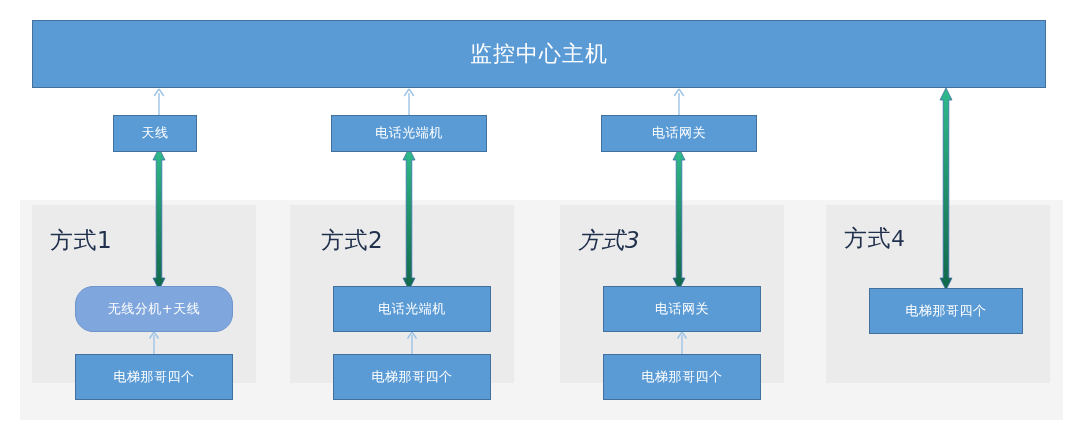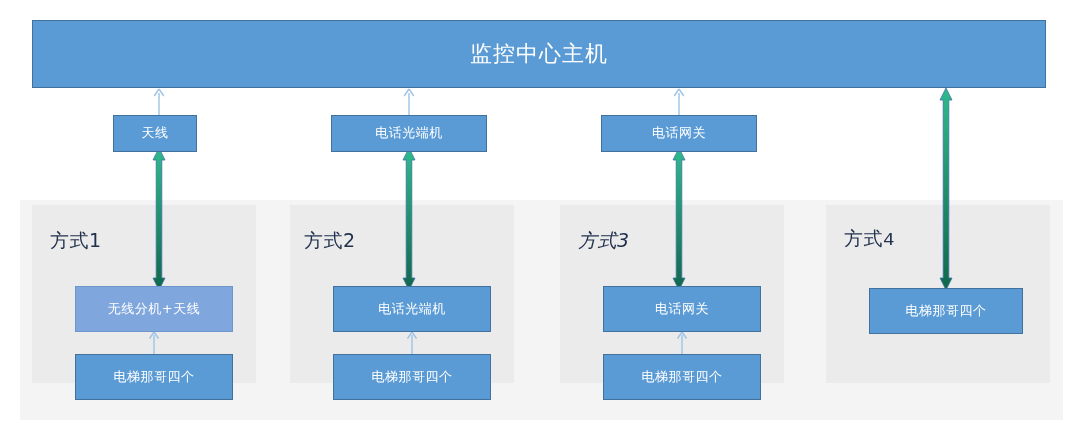--- a/index.html
+++ b/index.html
@@ -34,28 +34,28 @@
     background: #ebebeb;
   }
   .group-panel.g1 { left: 32px;  width: 224px; }
   .group-panel.g2 { left: 290px; width: 224px; }
   .group-panel.g3 { left: 560px; width: 224px; }
   .group-panel.g4 { left: 826px; width: 224px; }
 
   .group-label {
     position: absolute;
     top: 228px;
-    font-size: 19px;
+    font-size: 23px;
     line-height: 24px;
     color: #21314d;
     letter-spacing: 0.5px;
     white-space: nowrap;
   }
   .group-label.g1 { left: 50px; }
-  .group-label.g2 { left: 304px; }
+  .group-label.g2 { left: 321px; }
   .group-label.g3 { left: 578px; font-style: italic; }
   .group-label.g4 { left: 844px; font-family: Liberation Mono, monospace; }
 
   
   .node {
     position: absolute;
     box-sizing: border-box;
     display: flex;
     align-items: center;
     justify-content: center;
@@ -63,20 +63,21 @@
     border: 1px solid #41719c;
     color: #ffffff;
     font-size: 13px;
     line-height: 1.1;
     white-space: nowrap;
     letter-spacing: 0.5px;
   }
   .node.light {
     background: #7fa6dd;
     border-color: #6f95cd;
+    border-radius: 18px;
   }
   .node.header {
     font-size: 22px;
     letter-spacing: 1px;
   }
 
   
   #node-header { left: 32px; top: 20px; width: 1014px; height: 68px; }
 
   

